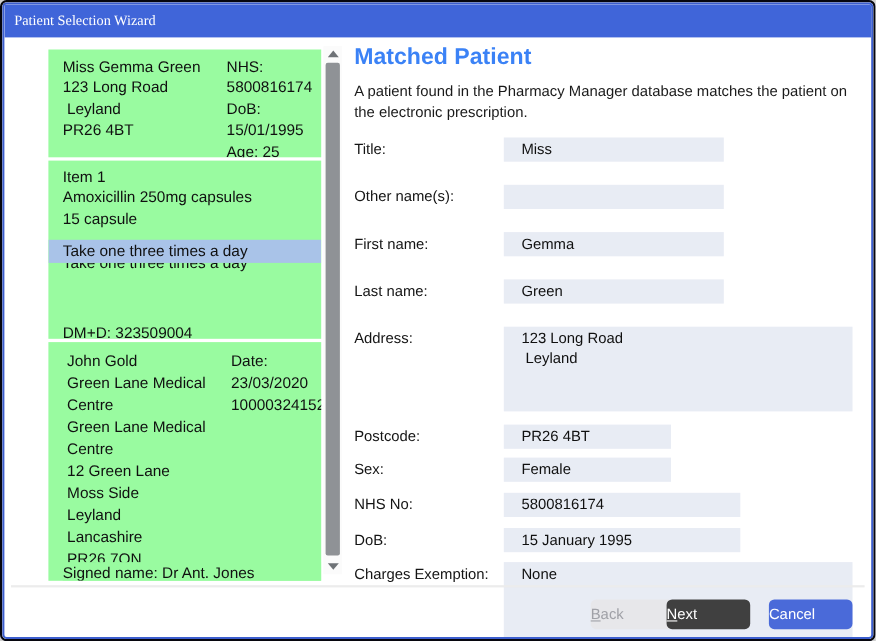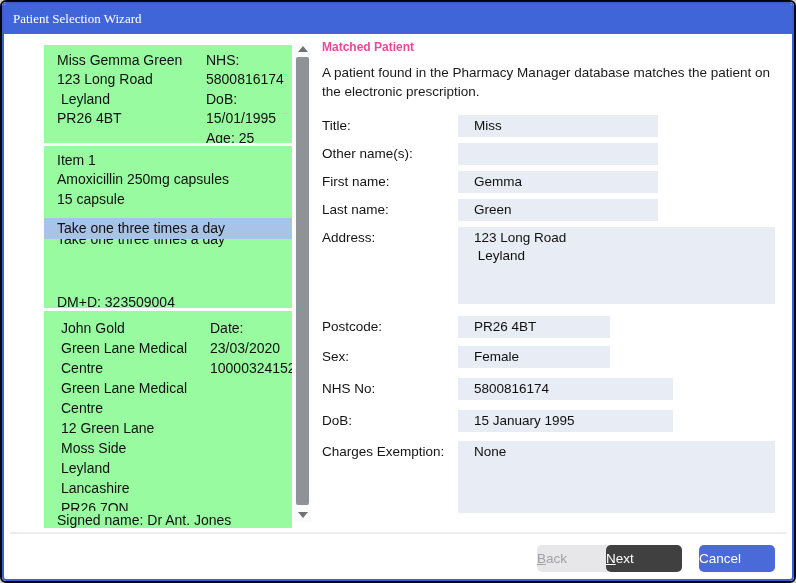--- a/index.html
+++ b/index.html
@@ -29,23 +29,23 @@
   .sb-btn{position:absolute;left:0;width:17px;height:14px;display:flex;align-items:center;justify-content:center;}
   .sb-up{top:0;}
   .sb-down{bottom:0;}
   .tri-up{width:0;height:0;border-left:5px solid transparent;border-right:5px solid transparent;
     border-bottom:6px solid #6f7377;}
   .tri-down{width:0;height:0;border-left:5px solid transparent;border-right:5px solid transparent;
     border-top:6px solid #6f7377;}
   .sb-thumb{position:absolute;left:2px;right:2px;top:15px;bottom:17px;background:#8f9296;border-radius:2px;}
   
   .main{position:absolute;left:318px;top:36px;right:10px;}
-  .main h1{margin:0 0 9px 0;font-size:12px;font-weight:700;color:#ec4899;}
+  .main h1{margin:0 0 9px 0;font-size:21px;font-weight:700;color:#3b82f6;}
   .desc{margin:0 0 14px 0;font-size:13.5px;line-height:19px;color:#1a1a1a;max-width:455px;}
-  .frow{display:flex;align-items:flex-start;margin-bottom:6px;}
+  .frow{display:flex;align-items:flex-start;margin-bottom:21px;}
   .flabel{width:136px;flex:none;font-size:13.5px;color:#141414;padding-top:3px;}
   .ffield{background:#e8ecf4;font-size:13.5px;color:#101010;box-sizing:border-box;
     padding:2px 16px;min-height:22px;line-height:18px;white-space:pre-wrap;}
   .w-name{width:200px;}
   .w-short{width:152px;}
   .w-mid{width:215px;}
   .w-full{width:317px;}
   .h-addr{height:77px;}
   .h-chg{height:72px;}
   .mb12{margin-bottom:12px;}

